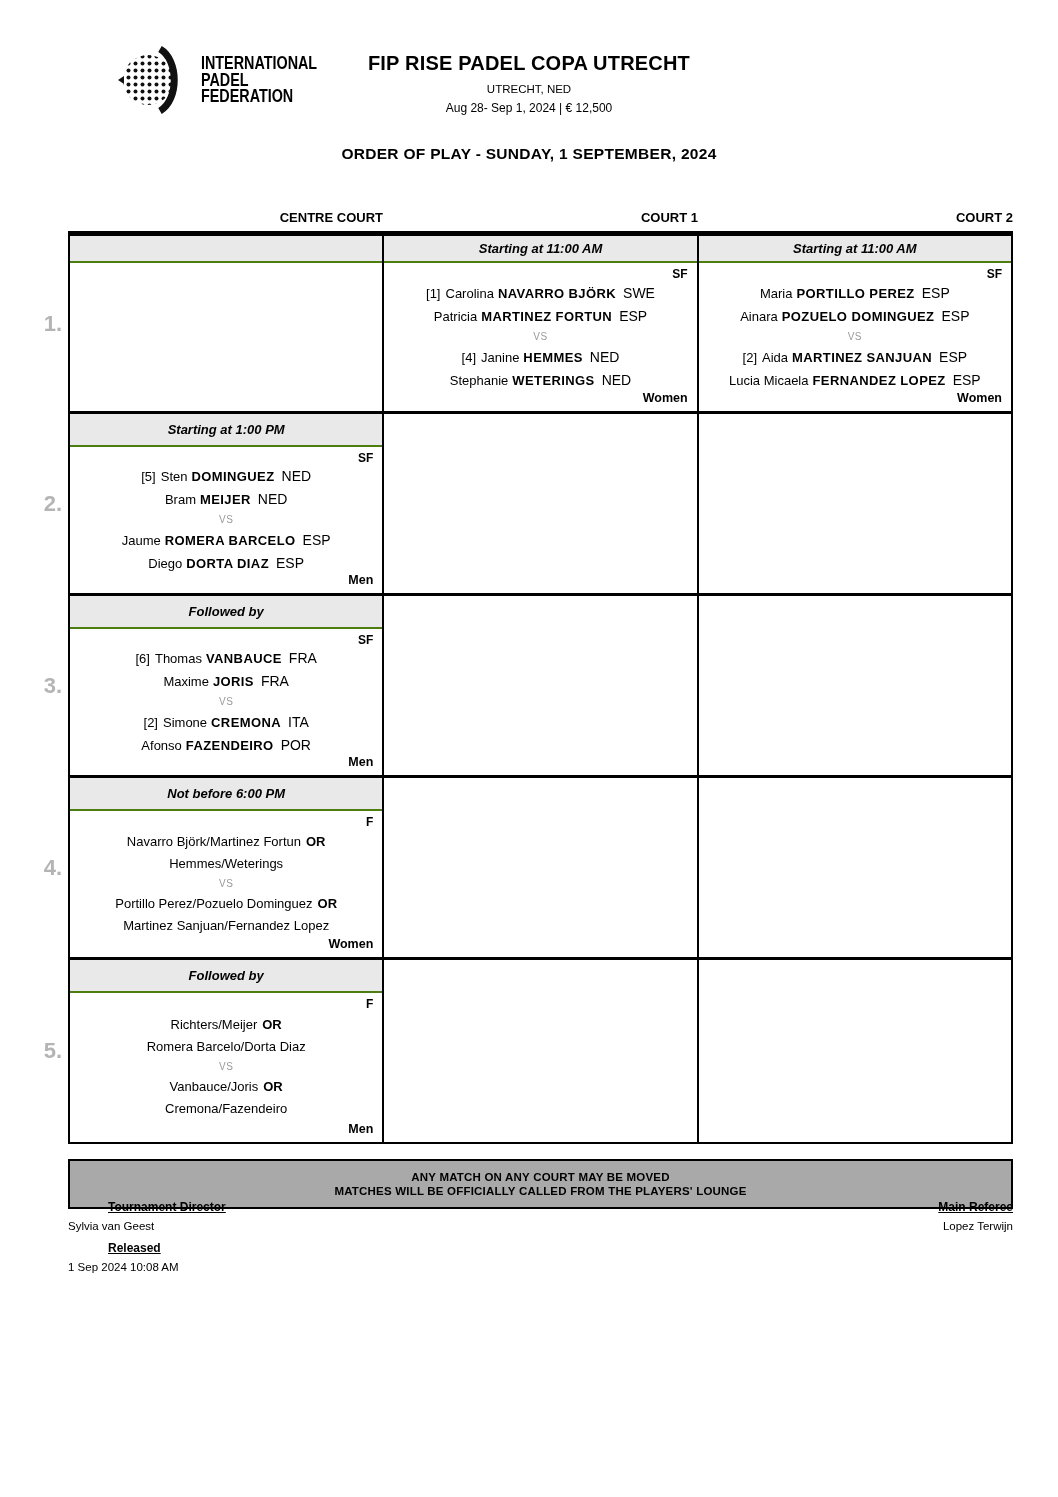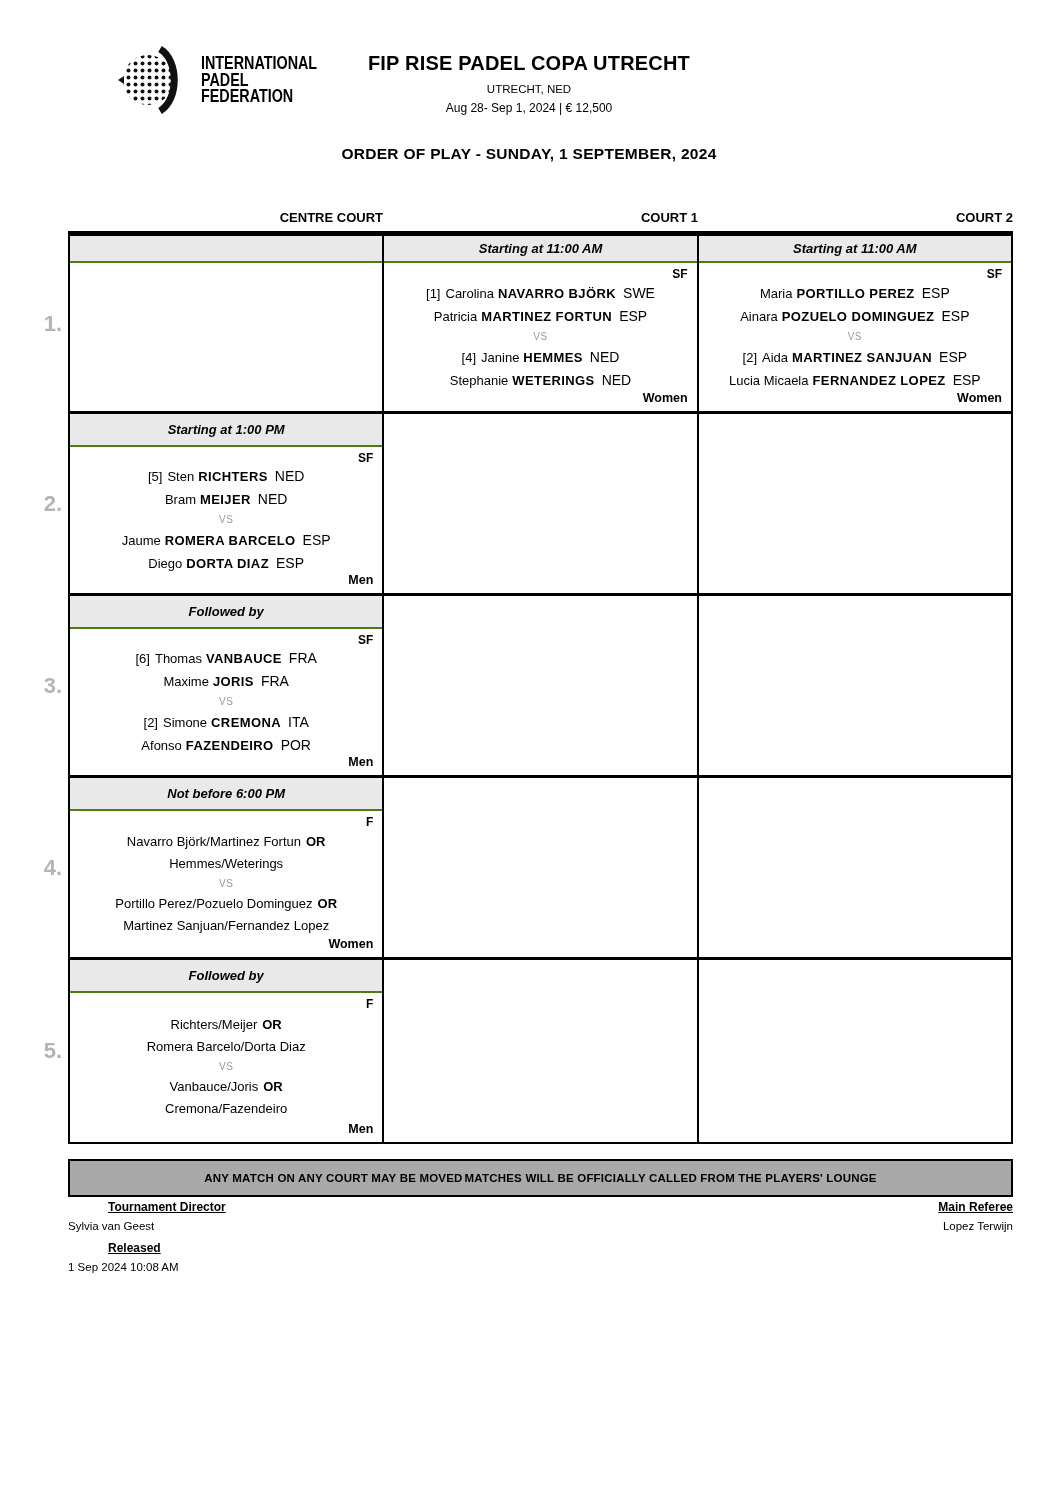--- a/index.html
+++ b/index.html
@@ -70,24 +70,24 @@
   .pline .country { font-size: 14px; margin-left: 7px; }
   .pline .or { font-weight: bold; margin-left: 5px; }
   .pline.vs { font-size: 10px; color: var(--vs-color, #9a9a9a); letter-spacing: 0.5px; }
   .row-num {
     position: absolute; left: -42px; top: 50%; transform: translateY(-50%);
     width: 34px; text-align: right;
     font-size: 22px; font-weight: bold; color: var(--rownum-color, #b4b4b4);
   }
   
   .banner {
-    position: absolute; left: 68px; top: 1159px; width: 945px; height: 38px;
+    position: absolute; left: 68px; top: 1159px; width: 945px; height: 50px;
     background: var(--notice-bg, #a9a9a9);
     border: 2px solid #000;
-    display: flex; flex-direction: row; align-items: center; justify-content: center;
+    display: flex; flex-direction: column; align-items: center; justify-content: center;
     gap: 2px; font-weight: bold; font-size: 11.5px; letter-spacing: 0.2px;
   }
   
   .footer-info {
     position: absolute; left: 68px; top: 1200px; width: 945px;
     display: flex; justify-content: space-between; align-items: flex-start;
   }
   .fi-right { text-align: right; }
   .fi-label { font-weight: bold; font-size: 12px; text-decoration: underline; margin-left: 40px; }
   .fi-value { font-size: 11.5px; margin-top: 6px; margin-bottom: 9px; }
@@ -165,21 +165,21 @@
           </div>
         </div>
       </div>
       <div class="op-row">
         <span class="row-num">2.</span>
         <div class="op-cell">
           <div class="band">Starting at 1:00 PM</div>
           <div class="cell-body">
             <div class="stage">SF</div>
             <div class="players">
-              <div class="pline"><span class="seed">[5]</span><span class="first">Sten</span><span class="last">RICHTERS</span><span class="country">NED</span></div>
+              <div class="pline"><span class="seed">[5]</span><span class="first">Sten</span><span class="last">DOMINGUEZ</span><span class="country">NED</span></div>
               <div class="pline"><span class="first">Bram</span><span class="last">MEIJER</span><span class="country">NED</span></div>
               <div class="pline vs">VS</div>
               <div class="pline"><span class="first">Jaume</span><span class="last">ROMERA BARCELO</span><span class="country">ESP</span></div>
               <div class="pline"><span class="first">Diego</span><span class="last">DORTA DIAZ</span><span class="country">ESP</span></div>
             </div>
             <div class="category">Men</div>
           </div>
         </div>
         <div class="op-cell">
           <div class="cell-body"></div>

